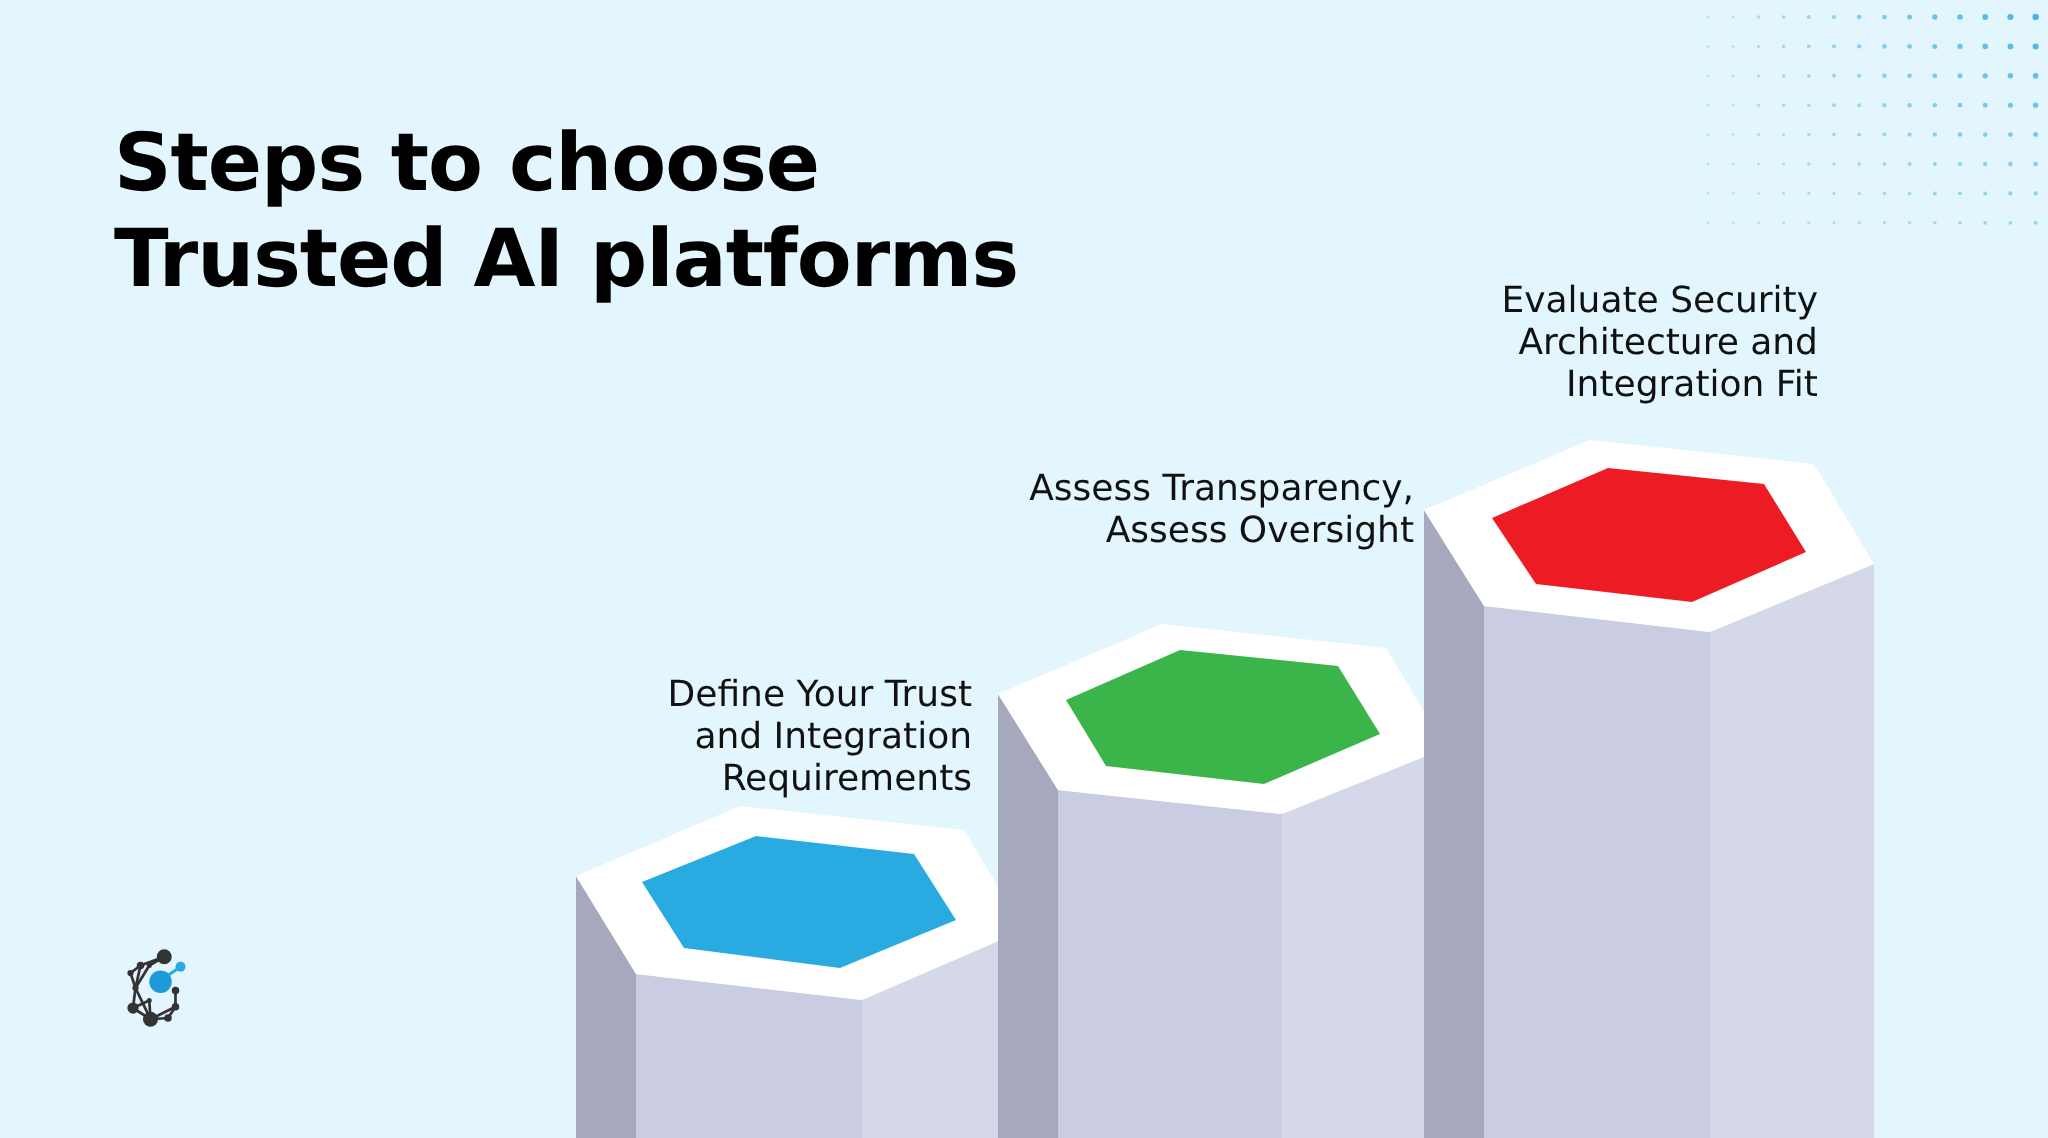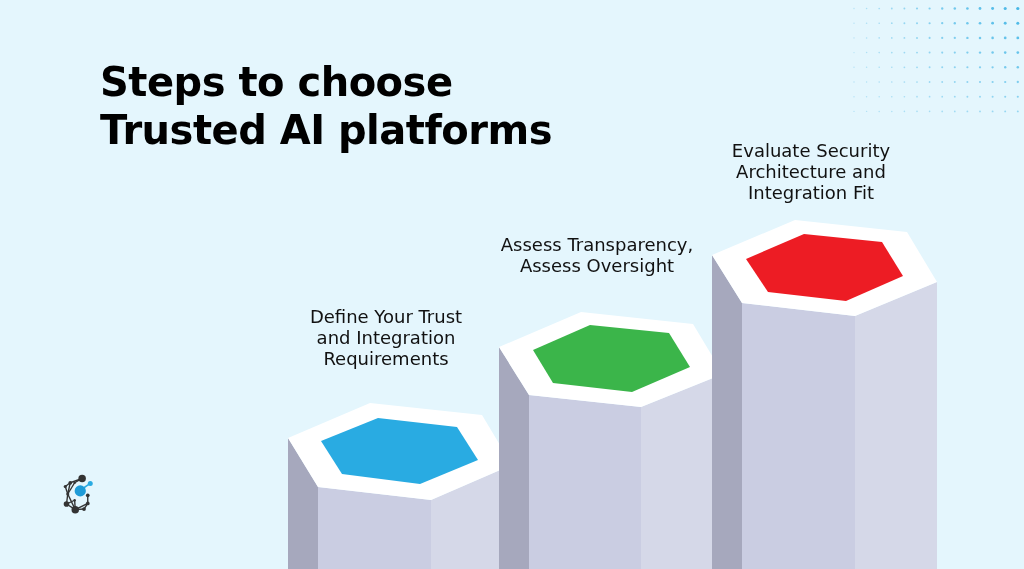--- a/index.html
+++ b/index.html
@@ -8,23 +8,23 @@
       background: #e4f6fd;
       position: relative;
       font-family: "Liberation Sans", sans-serif;
     }
     .title {
       position: absolute; left: 57px; top: 58px;
       font-family: "DejaVu Sans", sans-serif;
       font-weight: bold; font-size: 40px; line-height: 48px;
       color: #000; letter-spacing: -0.5px; margin: 0;
     }
-    .title span { display: block; margin-left: 43px; }
+    .title span { display: block; }
     .step-label {
-      position: absolute; text-align: center;
+      position: absolute; text-align: right;
       font-family: "DejaVu Sans", sans-serif;
       font-size: 18px; line-height: 21px; color: #111;
       white-space: nowrap;
     }
     .step-label span { display: block; }
     #scene { position: absolute; left: 0; top: 0; }
     .dots { position: absolute; left: 0; top: 0; }
     .logo { position: absolute; left: 54px; top: 464px; }
   </style>
 </head>
@@ -172,21 +172,21 @@
 
   <g>
     <polygon points="712,255 742,303 742,569 712,569" fill="#a6a8bd"></polygon>
     <polygon points="742,303 855,316 855,569 742,569" fill="#cacde2"></polygon>
     <polygon points="855,316 937,282 937,569 855,569" fill="#d5d8e8"></polygon>
     <polygon points="712,255 795,220 907,232 937,282 855,316 742,303" fill="#ffffff"></polygon>
     <polygon class="hex" points="746,259 804,234 882,242 903,276 846,301 768,292" fill="#ed1c24"></polygon>
   </g>
 </svg>
 
-<div class="step-label" style="left:286px; top:306px; width:200px;">
+<div class="step-label" style="left:286px; top:337px; width:200px;">
   <span>Define Your Trust</span>
   <span>and Integration</span>
   <span>Requirements</span>
 </div>
 <div class="step-label" style="left:487px; top:234px; width:220px;">
   <span>Assess Transparency,</span>
   <span>Assess Oversight</span>
 </div>
 <div class="step-label" style="left:713px; top:140px; width:196px;">
   <span>Evaluate Security</span>

